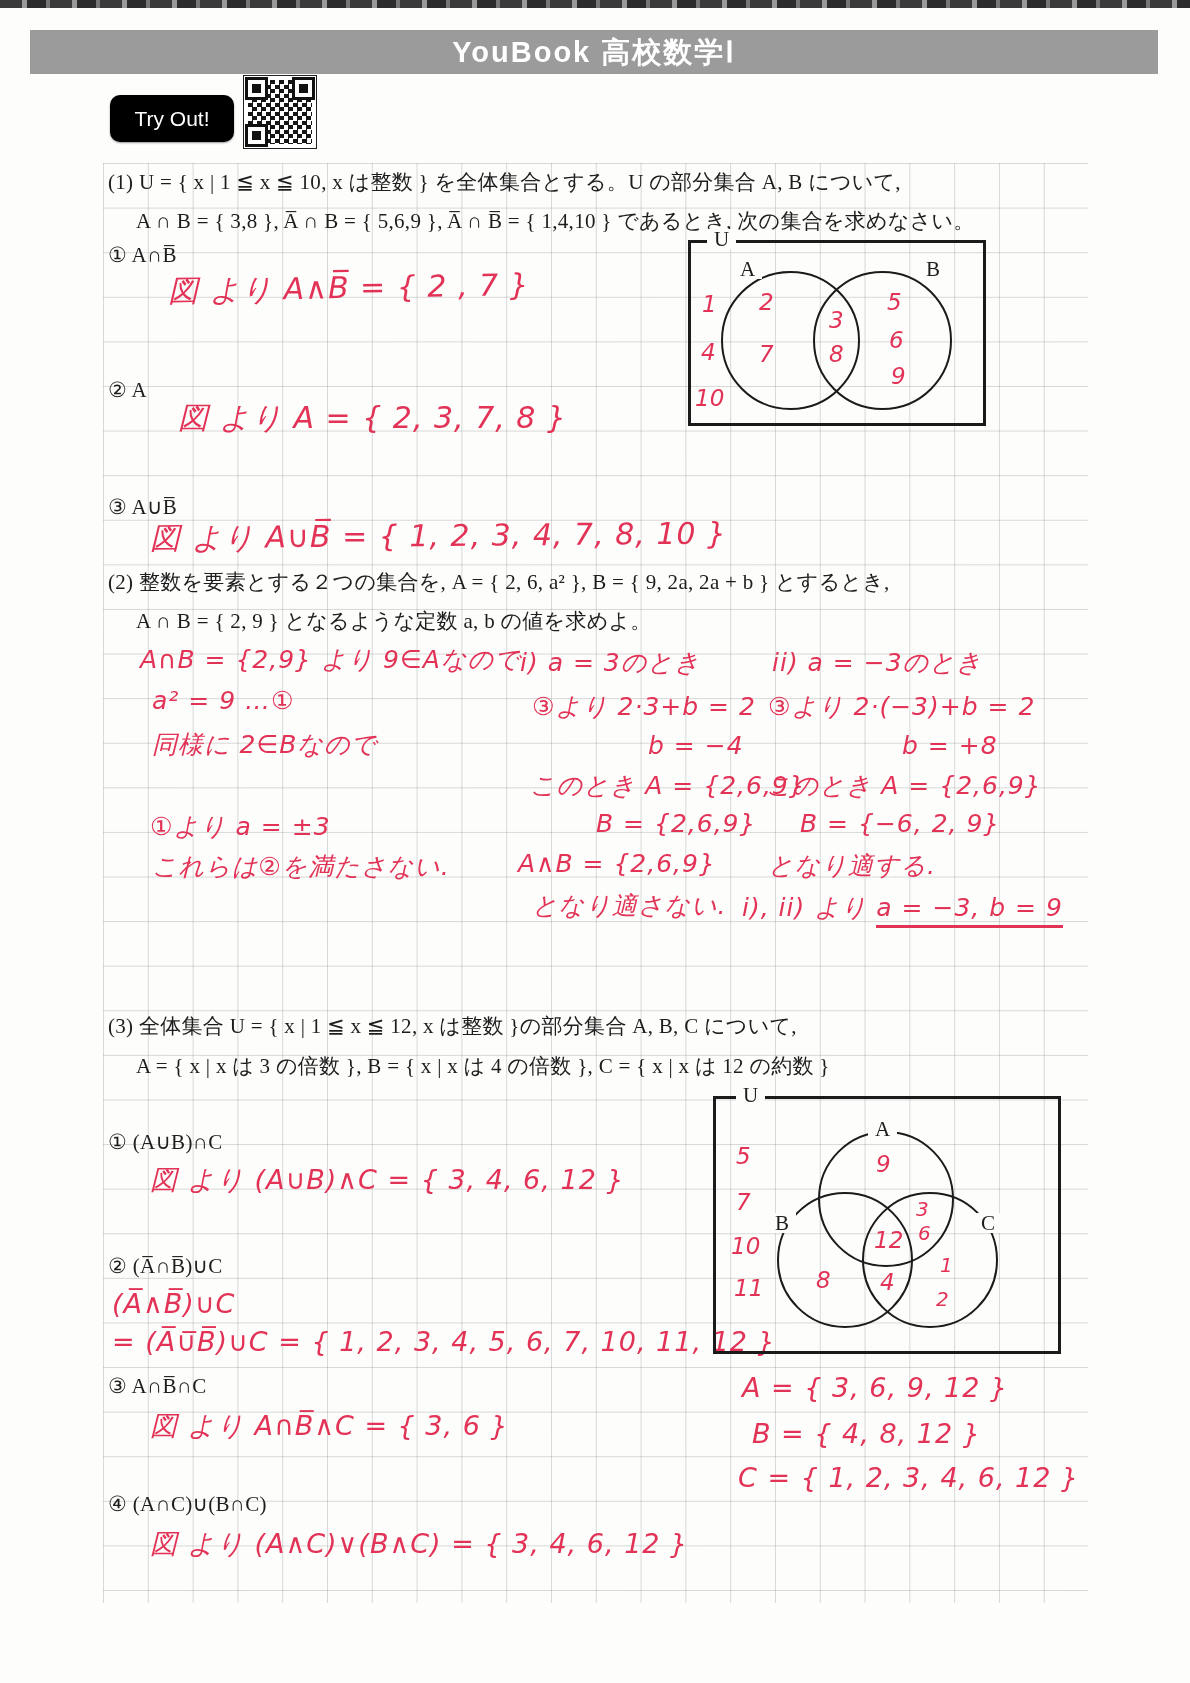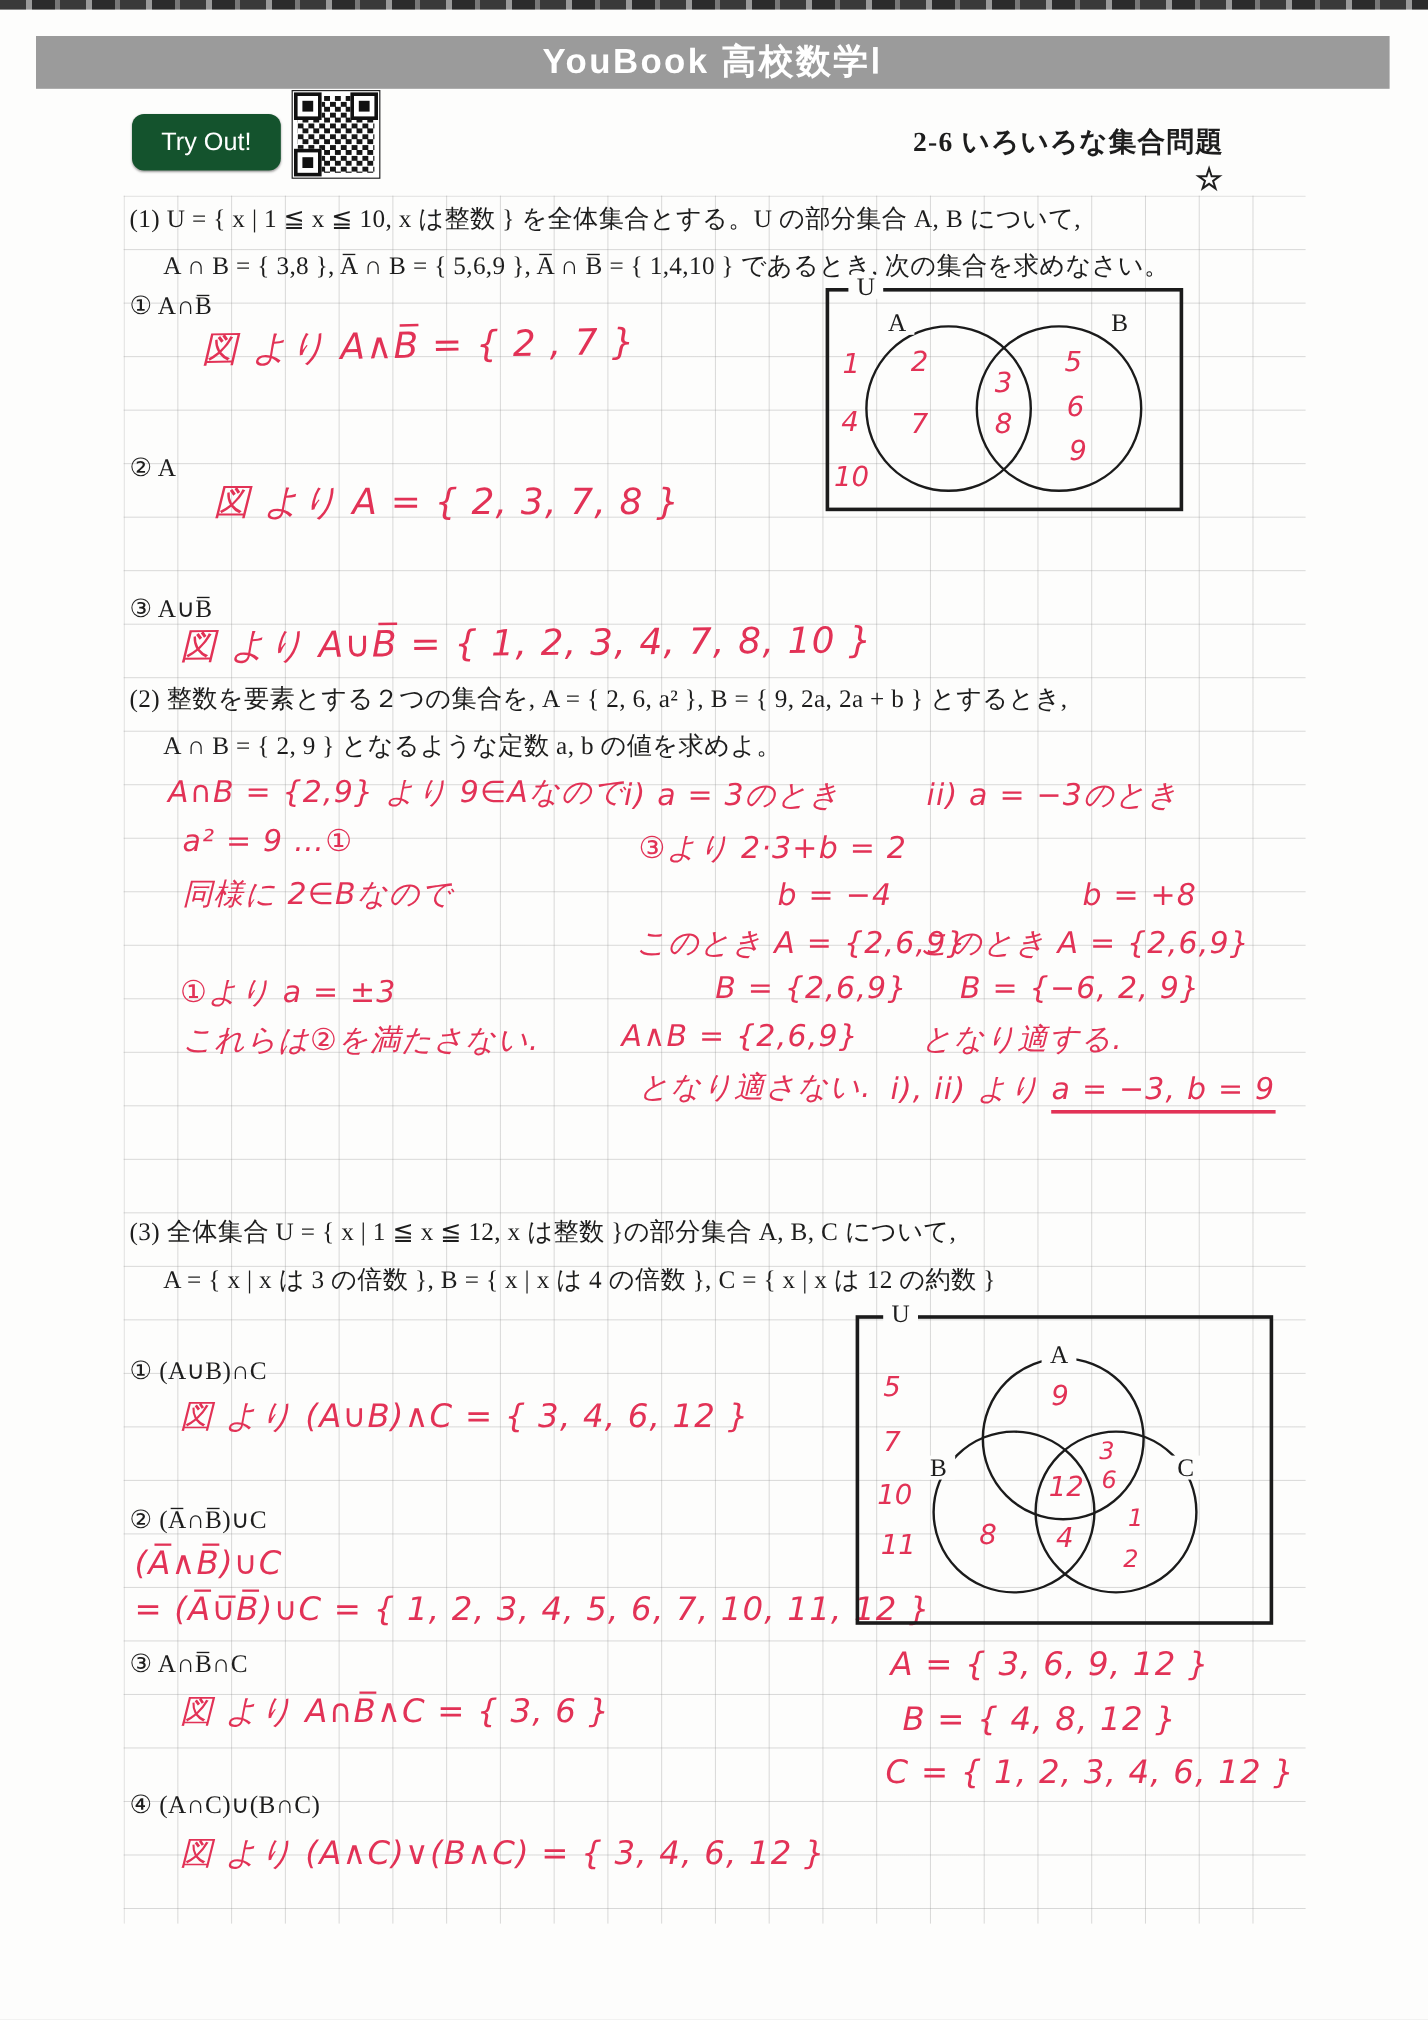--- a/index.html
+++ b/index.html
@@ -7,21 +7,21 @@
         font-family:"Liberation Serif",serif;color:#1d1d1d;padding-left:44px;}
   .topstrip{position:absolute;left:0;top:0;width:100%;height:8px;
         background:repeating-linear-gradient(90deg,#3a3a3a 0 22px,#9a9a9a 22px 27px,#2c2c2c 27px 46px,#777 46px 50px);}
   .gridbg{position:absolute;left:103px;top:163px;width:985px;height:1440px;
         background-image:linear-gradient(to right,rgba(145,145,145,.34) 1px,transparent 1px),
                          linear-gradient(to bottom,rgba(145,145,145,.34) 1px,transparent 1px);
         background-size:44.8px 44.6px;}
   .headerbar{position:absolute;left:30px;top:30px;width:1128px;height:44px;background:#9b9b9b;
         color:#fff;font-family:"Liberation Sans",sans-serif;font-weight:bold;font-size:29px;
         text-align:center;line-height:44px;letter-spacing:2px;}
-  .tryout{position:absolute;left:110px;top:95px;width:124px;height:47px;background:#14532d;
+  .tryout{position:absolute;left:110px;top:95px;width:124px;height:47px;background:#000000;
         border-radius:10px;color:#fff;font-family:"Liberation Sans",sans-serif;font-size:21px;
         display:flex;align-items:center;justify-content:center;box-shadow:0 1px 2px rgba(0,0,0,.4);}
   .qr{position:absolute;left:243px;top:75px;width:72px;height:72px;background:#fff;border:1px solid #222;}
   .qr-noise{position:absolute;left:4px;top:4px;right:4px;bottom:4px;
         background:repeating-conic-gradient(#161616 0% 25%,#ffffff 0% 50%);background-size:9px 9px;}
   .finder{position:absolute;width:17px;height:17px;border:3px solid #111;background:#fff;}
   .finder::after{content:"";position:absolute;left:4px;top:4px;width:9px;height:9px;background:#111;}
   .f-tl{left:1px;top:1px}.f-tr{right:1px;top:1px}.f-bl{left:1px;bottom:1px}
   .section{position:absolute;left:760px;top:103px;width:260px;text-align:right;
         font-weight:bold;font-size:23px;letter-spacing:1px;}
@@ -48,21 +48,20 @@
   <div class="headerbar">YouBook  高校数学Ⅰ</div>
   <div class="tryout">
     <span>Try Out!</span>
   </div>
   <div class="qr">
     <div class="qr-noise"></div>
     <div class="finder f-tl"></div>
     <div class="finder f-tr"></div>
     <div class="finder f-bl"></div>
   </div>
-  <div class="section">2-6  いろいろな集合問題☆</div>
 
   <div class="ptext" style="left:108px;top:168px">(1) U = { x | 1 ≦ x ≦ 10,  x は整数 } を全体集合とする。U の部分集合 A,  B について,</div>
   <div class="ptext" style="left:136px;top:207px">A ∩ B = { 3,8 },  A̅ ∩ B = { 5,6,9 },  A̅ ∩ B̅ = { 1,4,10 } であるとき, 次の集合を求めなさい。</div>
 
   <div class="ptext" style="left:108px;top:243px">① A∩B̅</div>
   <div class="hw hw1" style="left:168px;top:268px;transform:rotate(-1deg)">図 より  A∧B̅ = { 2 , 7 }</div>
 
   <div class="ptext" style="left:108px;top:378px">② A</div>
   <div class="hw hw1" style="left:178px;top:398px">図 より  A = { 2, 3, 7, 8 }</div>
 
@@ -98,20 +97,21 @@
 
   <div class="hw hw2" style="left:520px;top:646px">i) a = 3のとき</div>
   <div class="hw hw2" style="left:532px;top:690px">③より 2·3+b = 2</div>
   <div class="hw hw2" style="left:648px;top:731px">b = −4</div>
   <div class="hw hw2" style="left:530px;top:769px">このとき A = {2,6,9}</div>
   <div class="hw hw2" style="left:596px;top:809px">B = {2,6,9}</div>
   <div class="hw hw2" style="left:518px;top:849px">A∧B = {2,6,9}</div>
   <div class="hw hw2" style="left:532px;top:889px">となり適さない.</div>
 
   <div class="hw hw2" style="left:772px;top:646px">ii) a = −3のとき</div>
+  <div class="hw hw2" style="left:768px;top:690px">③より 2·(−3)+b = 2</div>
   <div class="hw hw2" style="left:902px;top:731px">b = +8</div>
   <div class="hw hw2" style="left:766px;top:769px">このとき A = {2,6,9}</div>
   <div class="hw hw2" style="left:800px;top:809px">B = {−6, 2, 9}</div>
   <div class="hw hw2" style="left:768px;top:849px">となり適する.</div>
 
   <div class="hw hw2" style="left:742px;top:891px">
     <span>i), ii) より</span>
     <span class="concl-val">a = −3, b = 9</span>
   </div>
 

